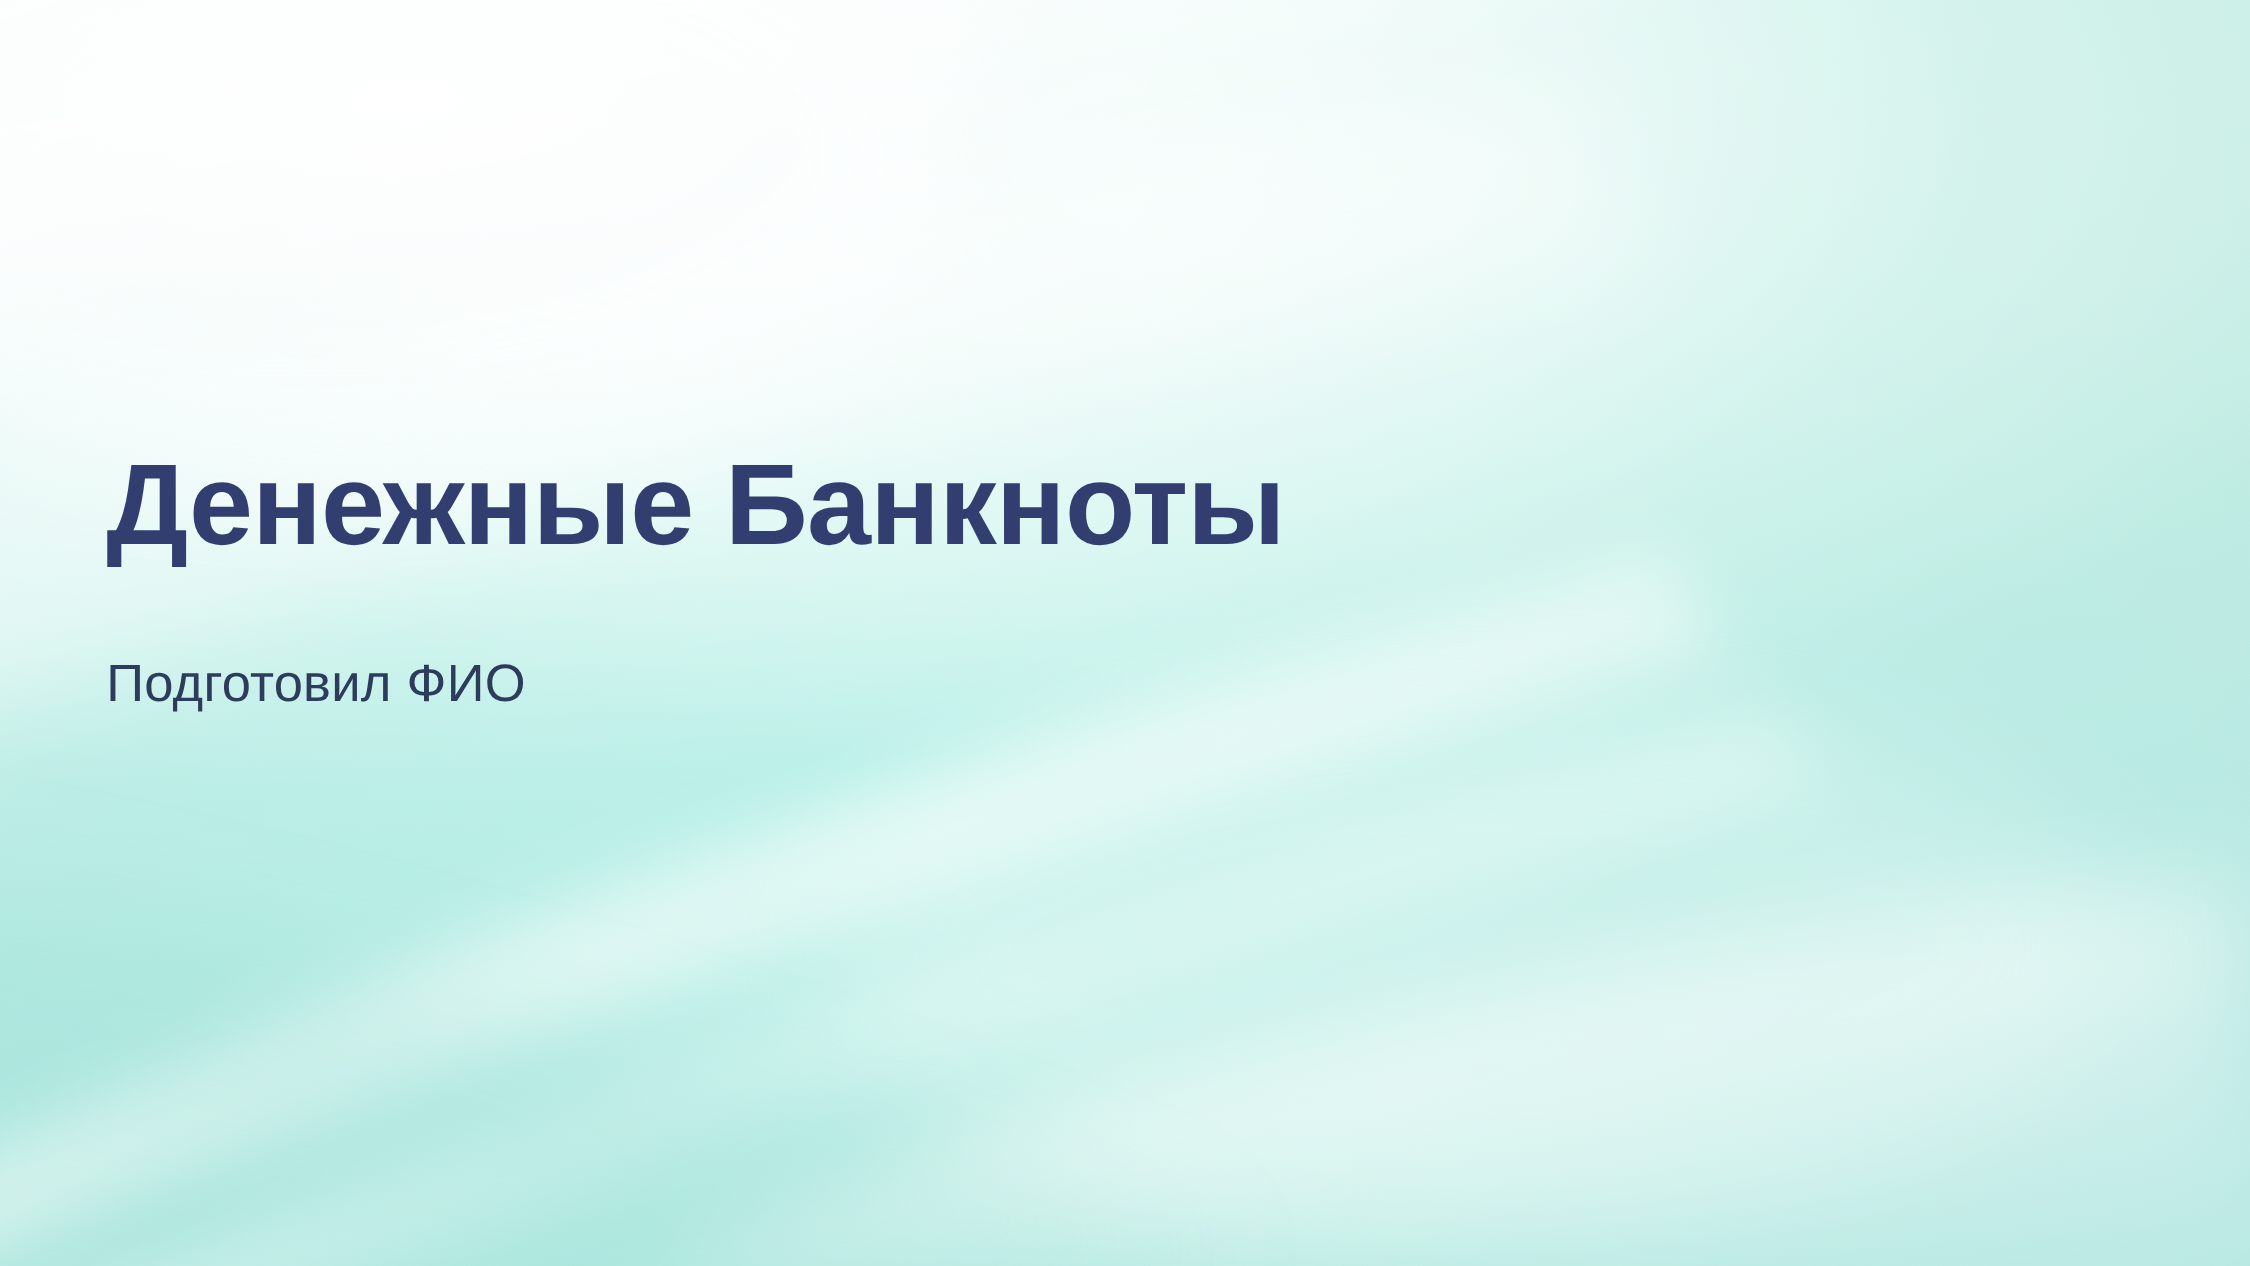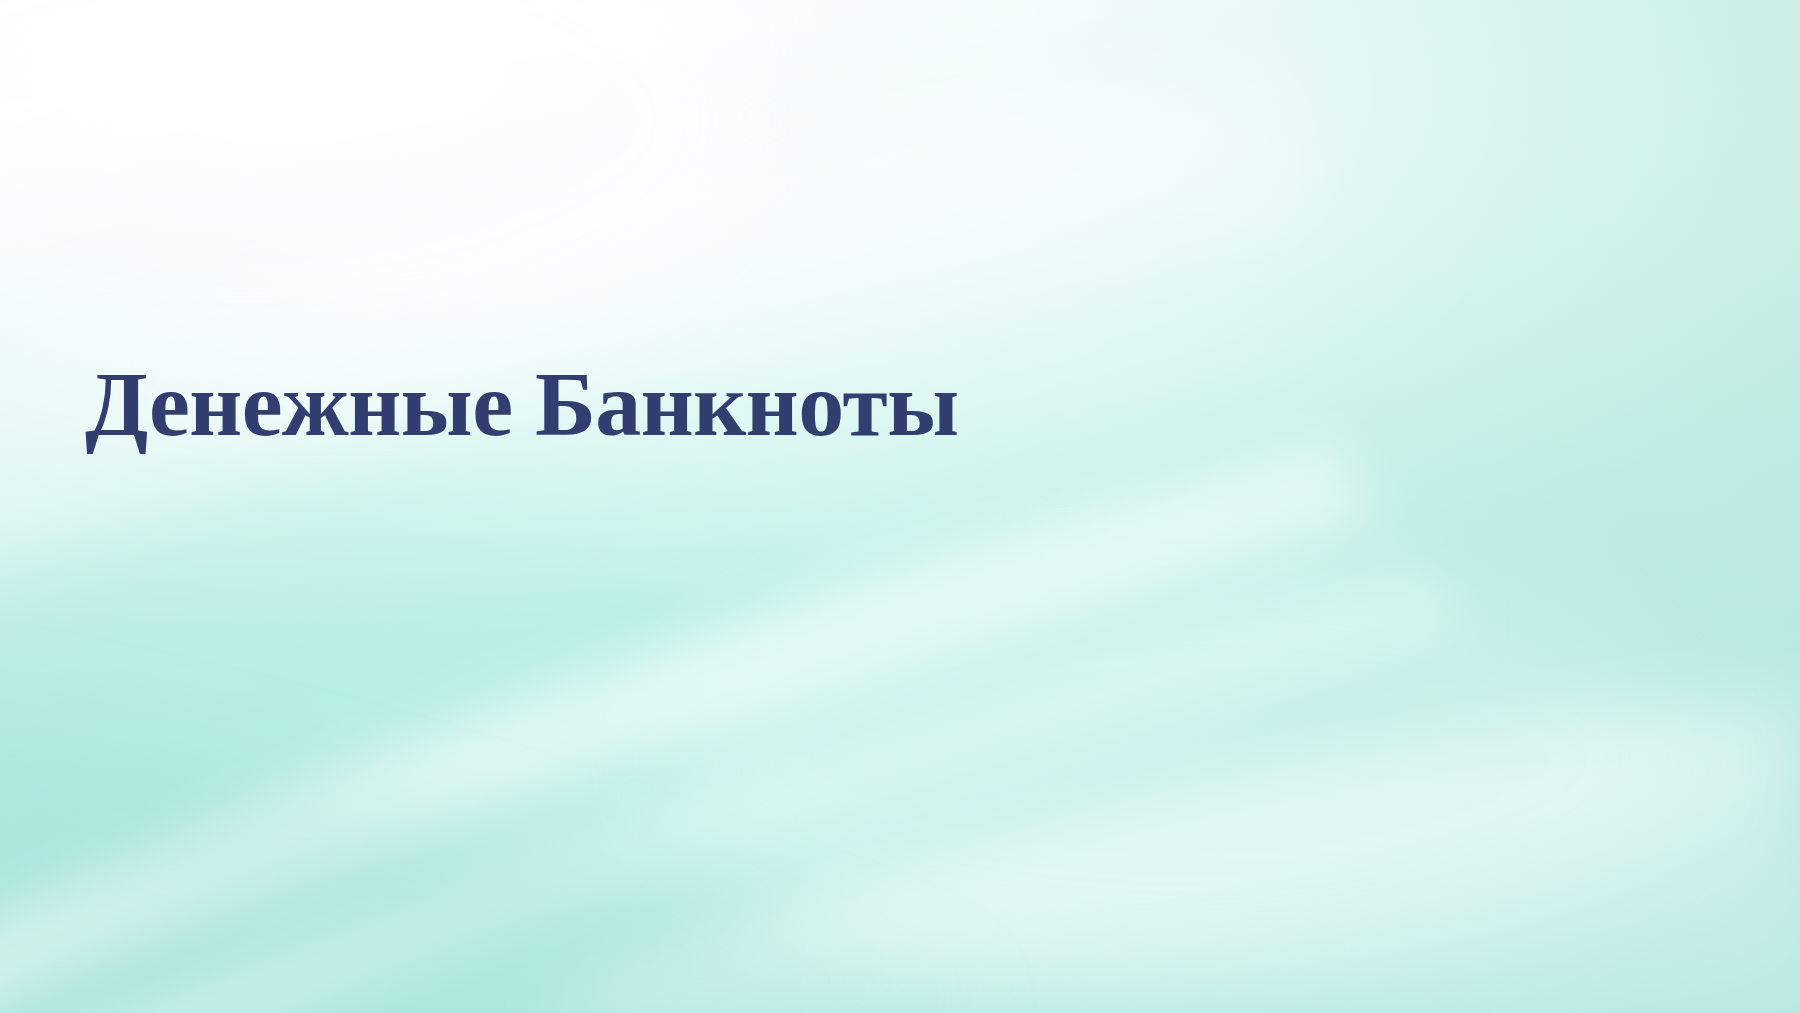--- a/index.html
+++ b/index.html
@@ -7,21 +7,21 @@
     margin: 0;
     padding: 0;
     background: #ffffff;
   }
 
   #slide {
     position: relative;
     width: 1800px;
     height: 1013px;
     overflow: hidden;
-    font-family: Liberation Serif, serif;
+    font-family: Liberation Sans, sans-serif;
     
     background:
       radial-gradient(120% 95% at 18% 8%,  rgba(255,255,255,0.95) 0%, rgba(255,255,255,0.55) 26%, rgba(255,255,255,0.0) 58%),
       radial-gradient(90% 80% at 52% 12%,  rgba(237,251,248,0.95) 0%, rgba(237,251,248,0.0) 62%),
       radial-gradient(95% 85% at 40% 62%,  rgba(186,241,233,0.85) 0%, rgba(186,241,233,0.0) 70%),
       radial-gradient(85% 90% at 8%  96%,  rgba(160,224,215,0.92) 0%, rgba(160,224,215,0.0) 68%),
       radial-gradient(95% 95% at 96% 10%,  rgba(201,238,230,0.90) 0%, rgba(201,238,230,0.0) 62%),
       radial-gradient(90% 95% at 99% 92%,  rgba(190,234,230,0.85) 0%, rgba(190,234,230,0.0) 64%),
       linear-gradient(152deg, #edfbf8 0%, #dcf5f0 22%, #c6f0e8 48%, #b4e8df 72%, #a9e4db 100%);
   }
@@ -119,15 +119,16 @@
       <path d="M -150 700 C 260 760, 620 880, 980 1013 L -150 1013 Z" fill="url(#wg4)" filter="url(#blurC)"></path>
 
       <ellipse cx="1180" cy="760" rx="520" ry="210" fill="#ffffff" opacity="0.22" filter="url(#blurC)"></ellipse>
 
       <ellipse cx="250" cy="120" rx="520" ry="260" fill="#ffffff" opacity="0.45" filter="url(#blurC)"></ellipse>
     </svg>
   </div>
 
   <div class="content">
     <h1 class="slide-title">Денежные Банкноты</h1>
+    <p class="slide-subtitle">Подготовил ФИО</p>
   </div>
 
 </div>
 
 </body></html>

